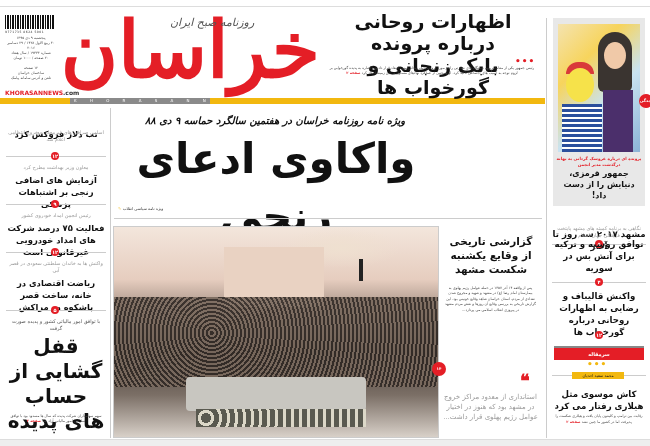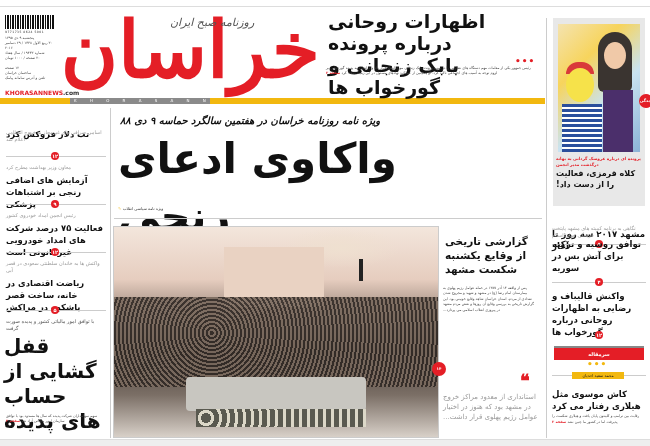--- a/index.html
+++ b/index.html
@@ -1,19 +1,19 @@
 <!DOCTYPE html>
 <html><head>
 <meta charset="utf-8">
 <style>
   * { box-sizing: border-box; margin: 0; padding: 0; }
   html, body { width: 650px; height: 446px; overflow: hidden; background: #fff; }
   body { font-family: "DejaVu Sans", sans-serif; color: #111; position: relative; }
   .abs { position: absolute; }
-  .rtl { direction: rtl; text-align: left; }
+  .rtl { direction: rtl; text-align: center; }
   .topline { left: 0; top: 6px; width: 650px; height: 1px; background: #ddd; }
 
   
   .barcode { left: 5px; top: 15px; width: 50px; height: 14px;
     background: repeating-linear-gradient(90deg,#111 0 1px,#fff 1px 2px,#111 2px 4px,#fff 4px 5px); }
   .barcode-num { left: 5px; top: 30px; font-size: 3px; color:#333; width:50px; letter-spacing:0.5px; }
   .masthead-info { left: 5px; top: 36px; width: 52px; font-size: 3.6px; line-height: 5px; color: #444; }
   .masthead-info2 { left: 5px; top: 66px; width: 52px; font-size: 3.6px; line-height: 5px; color: #444; }
   .website { left: 5px; top: 89px; font-size: 6px; font-weight: bold; color: #e41e26; }
   .website span { color: #333; }
@@ -124,21 +124,21 @@
 <div class="abs rcol-photo">
   <div class="abs hijab" style="left:40px; top:8px;"></div>
   <div class="abs face" style="left:46px; top:18px;"></div>
   <div class="abs" style="left:45px; top:66px; width:30px; height:62px; background:#4b2f6b;"></div>
   <div class="abs puppet-hat" style="left:8px; top:38px;"></div>
   <div class="abs puppet" style="left:8px; top:44px;"></div>
   <div class="abs stripes" style="left:4px; top:80px; width:40px; height:48px;"></div>
 </div>
 <div class="abs round-badge" style="left:639px; top:94px;">زندگی</div>
 <div class="abs rcol-caption-red rtl">پرونده ای درباره عروسک گردانی به بهانه درگذشت مدیر انجمن</div>
-<div class="abs rcol-caption rtl">کلاه قرمزی، فعالیت را از دست داد!</div>
+<div class="abs rcol-caption rtl">جمهور قرمزی، دنیایش را از دست داد!</div>
 
 <div class="abs r-h rtl" style="top:228px;">مشهد ۲۰۱۷ سه روز تا آغاز</div>
 <div class="abs r-sub rtl" style="top:225px;">نگاهی به برنامه کمیته های مشهد پایتخت فرهنگی جهان اسلام</div>
 <div class="abs hr" style="left:552px; top:244px; width:94px;"></div>
 <div class="abs dotnum" style="left:595px; top:240px;">۵</div>
 
 <div class="abs r-h rtl" style="top:238px;">توافق روسیه و ترکیه برای آتش بس در سوریه</div>
 <div class="abs hr" style="left:552px; top:282px; width:94px;"></div>
 <div class="abs dotnum" style="left:595px; top:278px;">۴</div>
 

